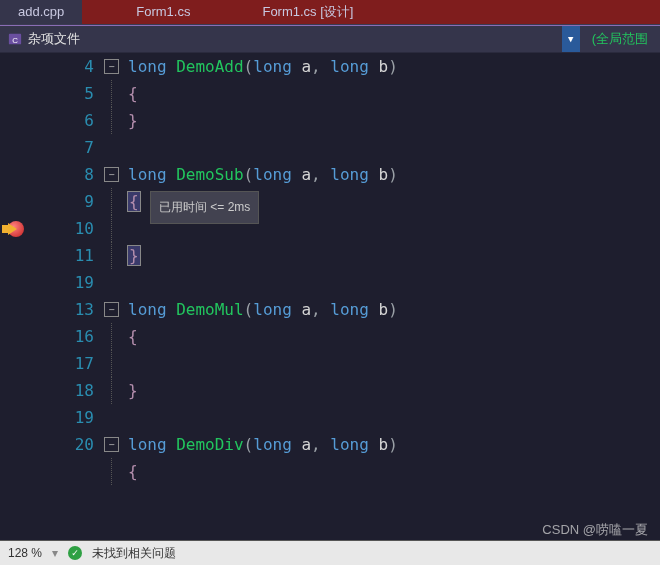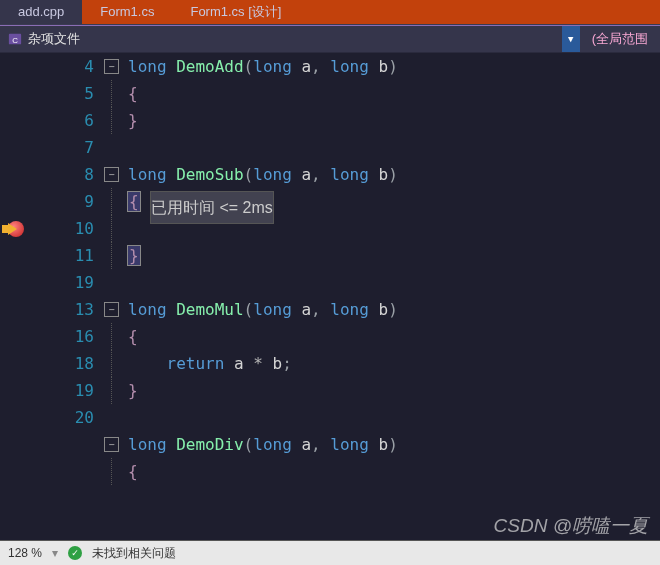--- a/index.html
+++ b/index.html
@@ -8,23 +8,24 @@
       font-family: Consolas, Monaco, monospace;
       background: #1e1e2e;
       color: #d4d4d4;
       width: 660px;
       height: 565px;
       overflow: hidden;
       position: relative;
     }
     .tab-bar {
       display: flex;
-      background: #c2410c;
+      background: #7f1d1d;
       height: 24px;
       border-bottom: 1px solid #3a3a52;
+      gap: 36px;
     }
     .tab {
       padding: 2px 18px;
       color: #c8c8e0;
       font-size: 13px;
       font-family: "Microsoft YaHei", sans-serif;
       line-height: 20px;
       cursor: pointer;
     }
     .tab.active {
@@ -57,21 +58,21 @@
       width: 18px;
       height: 26px;
       background: #2a5a9a;
       display: flex;
       align-items: center;
       justify-content: center;
       cursor: pointer;
     }
     .scope {
       padding: 0 12px;
-      color: #f9a8d4;
+      color: #22c55e;
       font-size: 13px;
       font-family: "Microsoft YaHei", sans-serif;
       text-align: right;
     }
     .editor {
       display: flex;
       height: calc(100% - 75px);
       background: #1e1e2e;
     }
     .margin {
@@ -95,21 +96,21 @@
       font-size: 16px;
       line-height: 27px;
       position: relative;
     }
     .code-line {
       height: 27px;
       white-space: pre;
       position: relative;
     }
     .kw { color: #569cd6; }
-    .fn { color: #86efac; }
+    .fn { color: #22c55e; }
     .pn { color: #9aa0a6; }
     .br { color: #b48ead; }
     .op { color: #b4b4b4; }
     .tx { color: #d4d4d4; }
     .hl-brace { background: #3a3a6a; border: 1px solid #888; padding: 0 1px; margin: -1px; }
     .fold-btn {
       position: absolute;
       left: 0;
       width: 13px;
       height: 13px;
@@ -155,23 +156,23 @@
       top: -4px;
       width: 6px;
       height: 8px;
       background: #f0b030;
     }
     .tooltip {
       position: absolute;
       background: #424250;
       border: 1px solid #555;
       color: #ccc;
-      font-size: 16px;
-      font-family: "Microsoft YaHei", sans-serif;
-      padding: 2px 0;
+      font-size: 12px;
+      font-family: "Microsoft YaHei", sans-serif;
+      padding: 2px 8px;
       white-space: nowrap;
       z-index: 10;
     }
     .status-bar {
       position: absolute;
       bottom: 0;
       left: 0;
       right: 0;
       height: 24px;
       background: #e8e8e8;
@@ -196,23 +197,22 @@
       align-items: center;
       justify-content: center;
       color: white;
       font-size: 9px;
     }
     .watermark {
       position: absolute;
       right: 12px;
       bottom: 26px;
       color: rgba(220,220,220,0.7);
-      font-size: 19px;
-      font-family: "Microsoft YaHei", sans-serif;
-      font-style: italic;
+      font-size: 13px;
+      font-family: "Microsoft YaHei", sans-serif;
     }
     .highlight-row {
       position: absolute;
       left: 0; right: 0;
       height: 27px;
       background: rgba(80,80,110,0.35);
       border-top: 1px solid rgba(120,120,150,0.6);
       border-bottom: 1px solid rgba(120,120,150,0.6);
       z-index: -1;
     }
@@ -252,37 +252,38 @@
       <div>5</div>
       <div>6</div>
       <div>7</div>
       <div>8</div>
       <div>9</div>
       <div>10</div>
       <div>11</div>
       <div>19</div>
       <div>13</div>
       <div>16</div>
+      <div>17</div>
       <div>18</div>
       <div>19</div>
       <div>20</div>
     </div>
   <div class="code" id="code">
       <div class="code-line"><span class="fold-wrap" style="left: 0px;"><span class="fold-btn">−</span></span><span style="padding-left: 24px;"><span class="kw">long </span><span class="fn">DemoAdd</span><span class="pn">(</span><span class="kw">long </span><span class="tx">a</span><span class="pn">, </span><span class="kw">long </span><span class="tx">b</span><span class="pn">)</span></span></div>
       <div class="code-line"><span class="fold-wrap" style="left: 0px;"><span class="fold-line"></span></span><span style="padding-left: 24px;"><span class="br">{</span></span></div>
       <div class="code-line"><span class="fold-wrap" style="left: 0px;"><span class="fold-line"></span></span><span style="padding-left: 24px;"><span class="br">}</span></span></div>
       <div class="code-line"><span class="fold-wrap" style="left: 0px;"></span><span style="padding-left: 24px;"></span></div>
       <div class="code-line"><span class="fold-wrap" style="left: 0px;"><span class="fold-btn">−</span></span><span style="padding-left: 24px;"><span class="kw">long </span><span class="fn">DemoSub</span><span class="pn">(</span><span class="kw">long </span><span class="tx">a</span><span class="pn">, </span><span class="kw">long </span><span class="tx">b</span><span class="pn">)</span></span></div>
       <div class="code-line"><span class="fold-wrap" style="left: 0px;"><span class="fold-line"></span></span><div class="highlight-row"></div><span style="padding-left: 24px;"><span class="br hl-brace">{</span></span><div class="tooltip" style="left: 46px; top: 3px;">已用时间 &lt;= 2ms</div></div>
       <div class="code-line"><span class="fold-wrap" style="left: 0px;"><span class="fold-line"></span></span></div>
       <div class="code-line"><span class="fold-wrap" style="left: 0px;"><span class="fold-line"></span></span><span style="padding-left: 24px;"><span class="br hl-brace">}</span></span></div>
       <div class="code-line"><span class="fold-wrap" style="left: 0px;"></span><span style="padding-left: 24px;"></span></div>
       <div class="code-line"><span class="fold-wrap" style="left: 0px;"><span class="fold-btn">−</span></span><span style="padding-left: 24px;"><span class="kw">long </span><span class="fn">DemoMul</span><span class="pn">(</span><span class="kw">long </span><span class="tx">a</span><span class="pn">, </span><span class="kw">long </span><span class="tx">b</span><span class="pn">)</span></span></div>
       <div class="code-line"><span class="fold-wrap" style="left: 0px;"><span class="fold-line"></span></span><span style="padding-left: 24px;"><span class="br">{</span></span></div>
-      <div class="code-line"><span class="fold-wrap" style="left: 0px;"><span class="fold-line"></span></span><span style="padding-left: 24px;"><span class="tx">    </span><span class="kw">return </span><span class="tx">a </span><span class="op">*</span><span class="tx"> b</span><span class="pn">;</span></span></div>
+      <div class="code-line"><span class="fold-wrap" style="left: 0px;"><span class="fold-line"></span></span></div>
       <div class="code-line"><span class="fold-wrap" style="left: 0px;"><span class="fold-line"></span></span><span style="padding-left: 24px;"><span class="br">}</span></span></div>
       <div class="code-line"><span class="fold-wrap" style="left: 0px;"></span><span style="padding-left: 24px;"></span></div>
       <div class="code-line"><span class="fold-wrap" style="left: 0px;"><span class="fold-btn">−</span></span><span style="padding-left: 24px;"><span class="kw">long </span><span class="fn">DemoDiv</span><span class="pn">(</span><span class="kw">long </span><span class="tx">a</span><span class="pn">, </span><span class="kw">long </span><span class="tx">b</span><span class="pn">)</span></span></div>
       <div class="code-line"><span class="fold-wrap" style="left: 0px;"><span class="fold-line"></span></span><span style="padding-left: 24px;"><span class="br">{</span></span></div>
     </div>
 </div>
 
 <div class="status-bar">
   <span>128 %</span>
   <span class="status-sep">▾</span>

